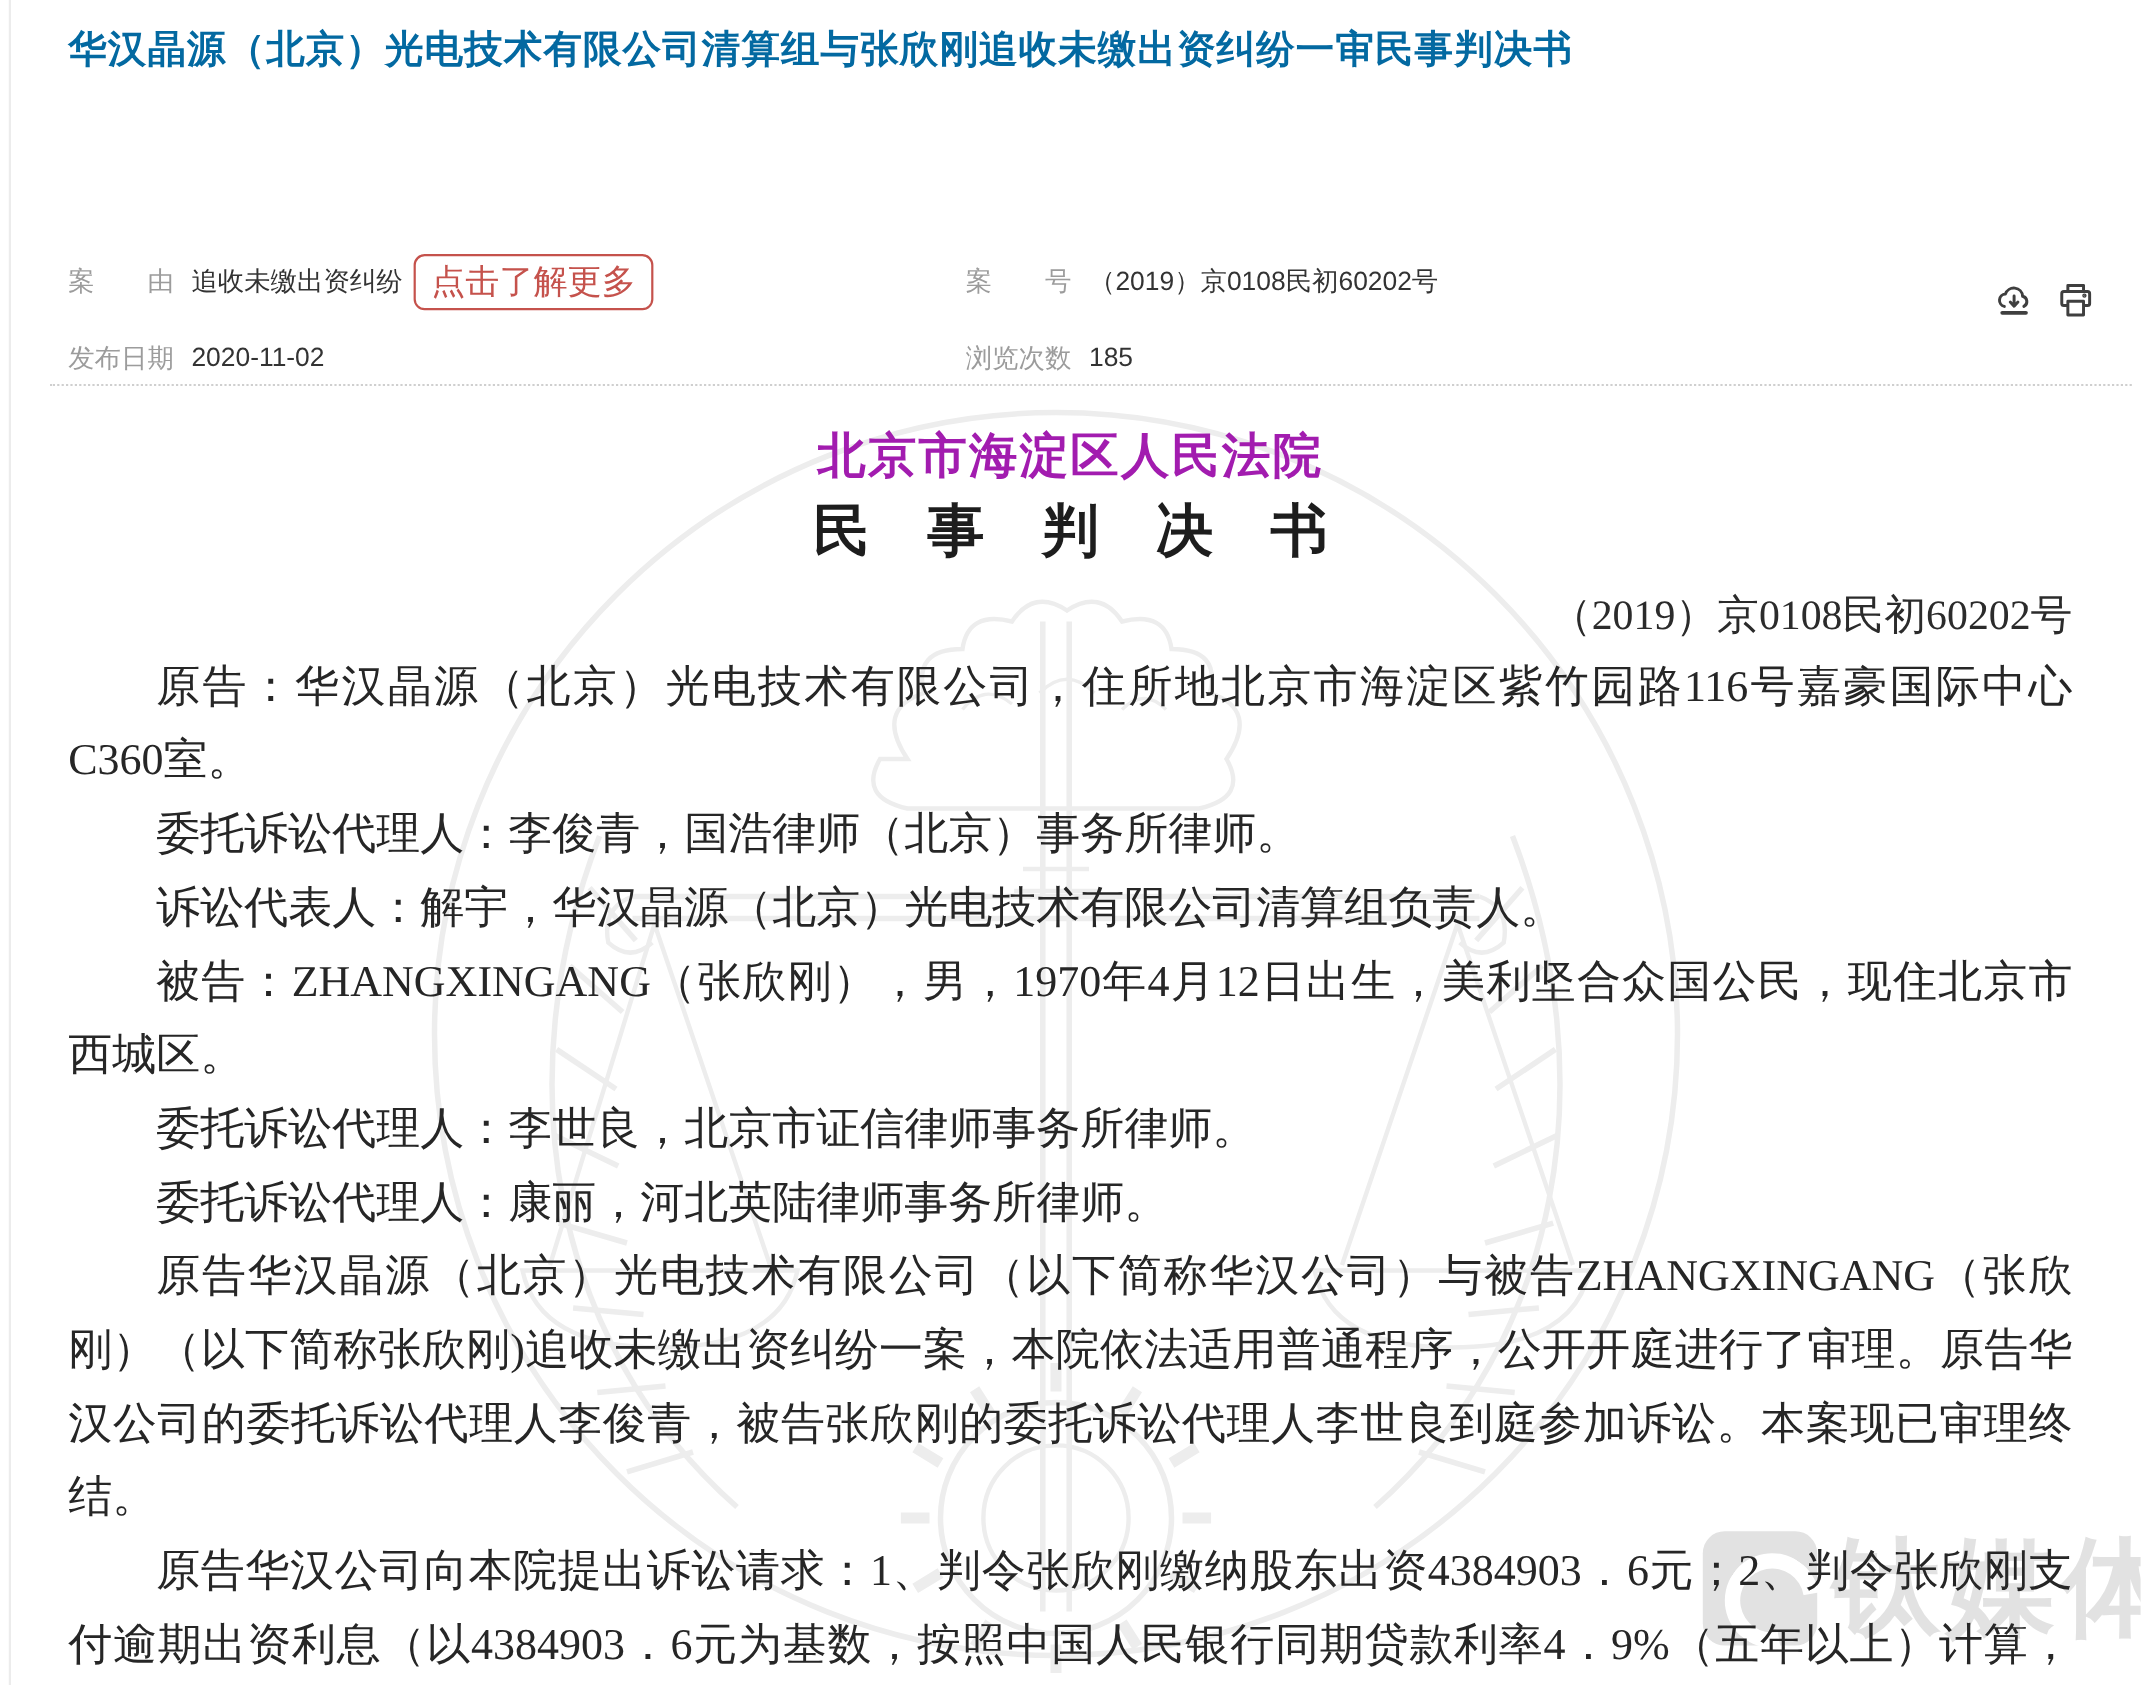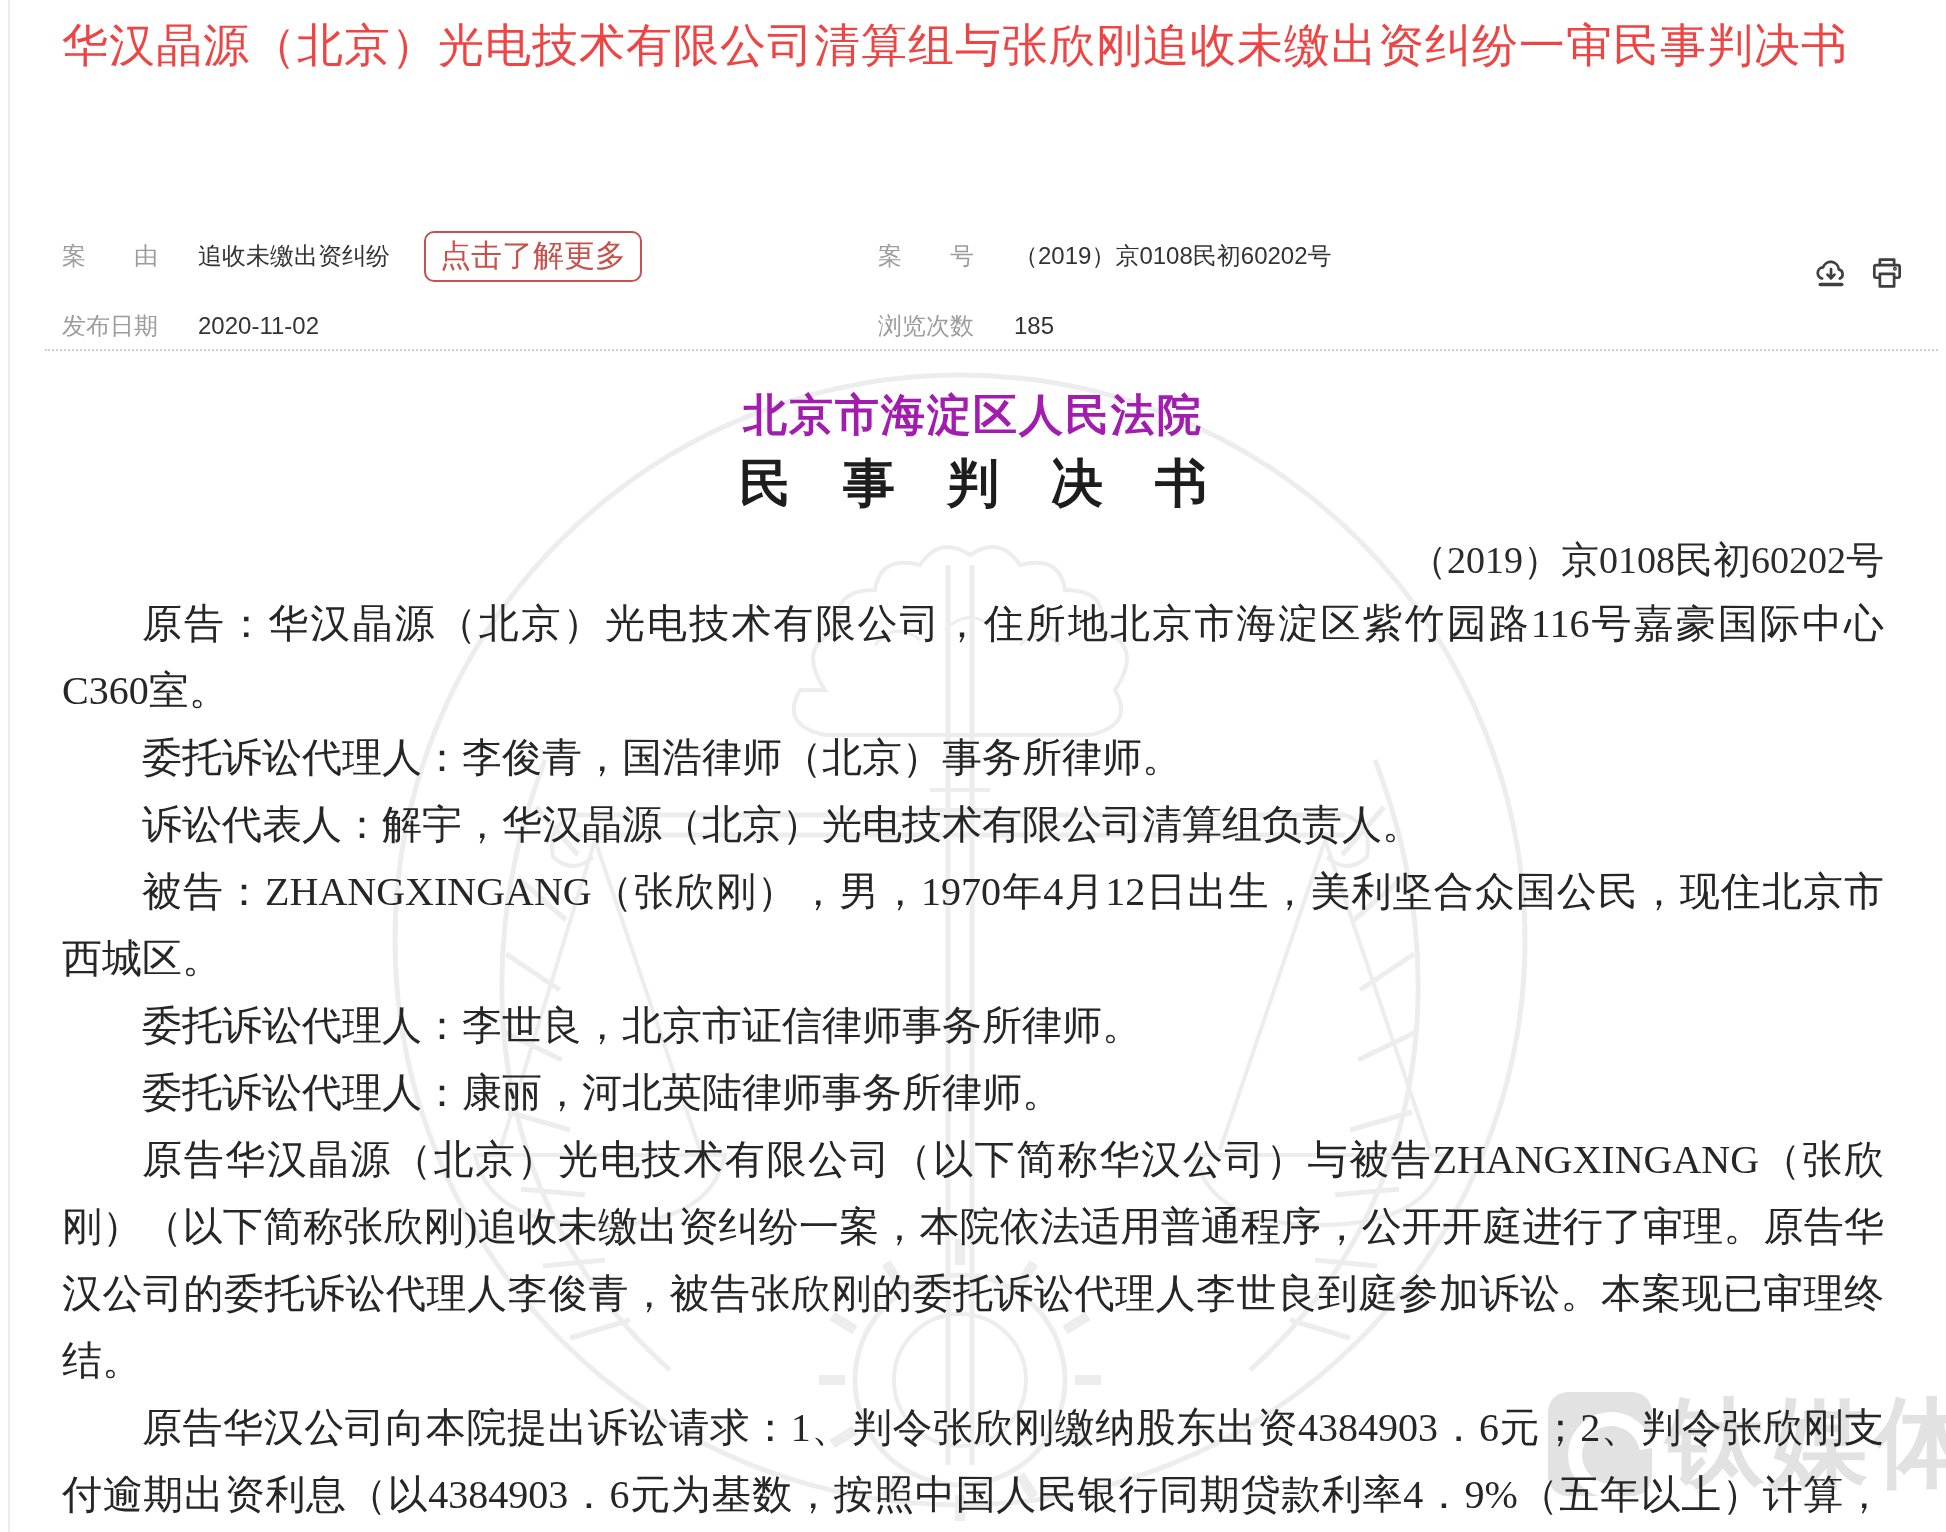--- a/index.html
+++ b/index.html
@@ -10,27 +10,27 @@
     font-family: "Liberation Sans", "DejaVu Sans", sans-serif;
     color: #333;
   }
   .page-edge-line {
     position: absolute; left: 8px; top: 0; bottom: 0; width: 2px;
     background: #ececec;
   }
   
   .page-title {
     position: absolute; left: 62px; top: 14px; right: 40px;
-    font-size: 46px; line-height: 62px; font-weight: 400;
-    color: #ef4444; letter-spacing: 1px;
+    font-size: 35px; line-height: 62px; font-weight: 700;
+    color: #0369a1; letter-spacing: 1px;
   }
   
   .meta-item {
     position: absolute; display: flex; align-items: center;
-    font-size: 24px; height: 48px; white-space: nowrap; gap: 24px;
+    font-size: 24px; height: 48px; white-space: nowrap;
   }
   .meta-item.cause   { left: 62px;  top: 232px; }
   .meta-item.caseno  { left: 878px; top: 232px; }
   .meta-item.date    { left: 62px;  top: 302px; }
   .meta-item.views   { left: 878px; top: 302px; }
   .meta-label { color: #9c9c9c; }
   .meta-value { color: #333333; margin-left: 16px; }
   .more-btn {
     margin-left: 10px; display: inline-block;
     border: 2px solid #c5524c; color: #c5524c; background: #fff;

